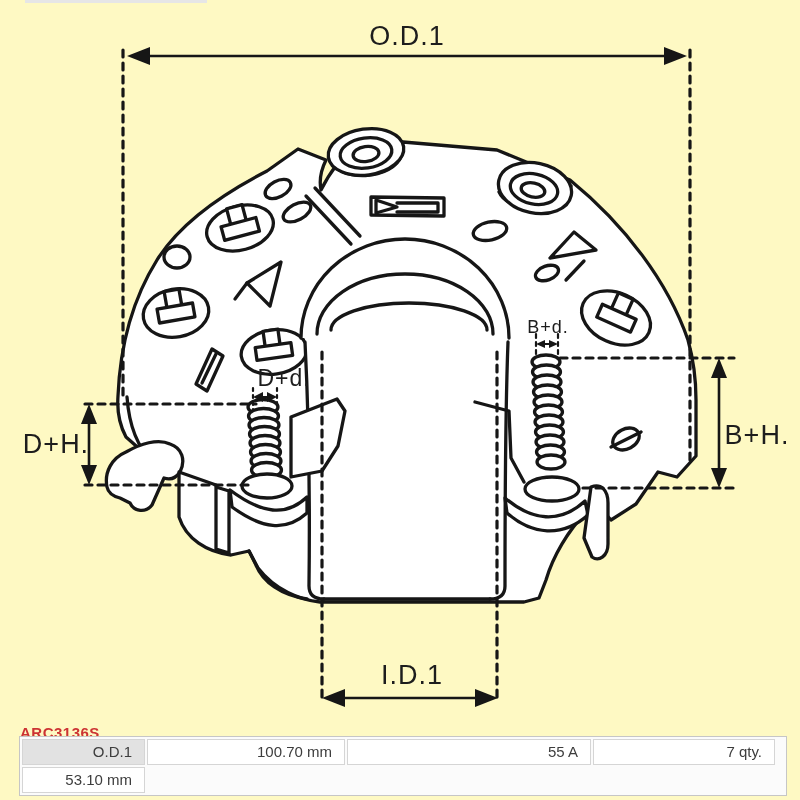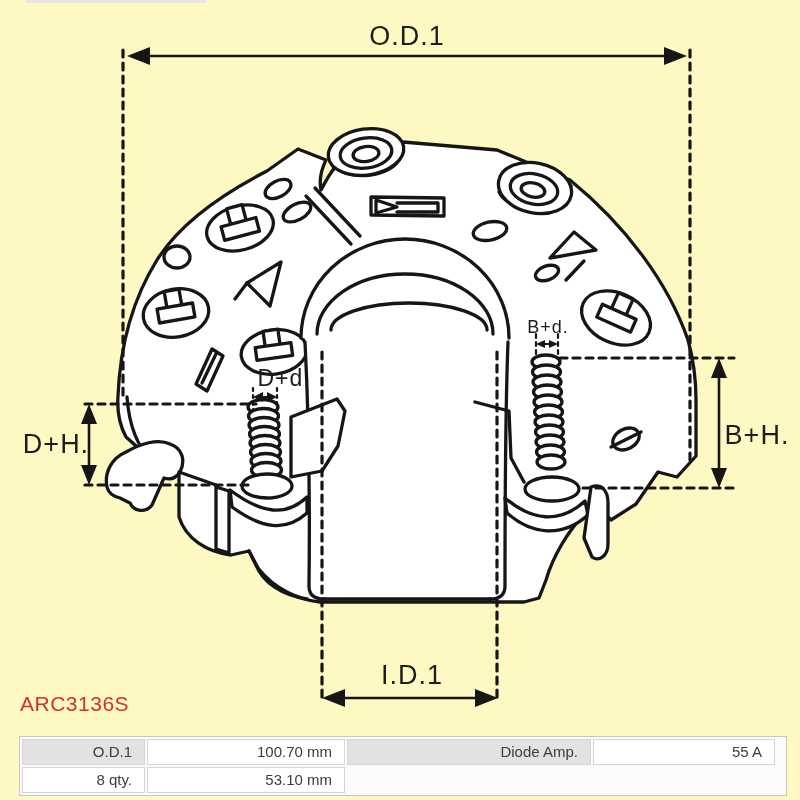--- a/index.html
+++ b/index.html
@@ -1,21 +1,21 @@
 <!DOCTYPE html>
 <html><head>
 <meta charset="utf-8">
 <style>
   html,body{margin:0;padding:0;background:#ffffff;width:800px;height:800px;
     font-family:"Liberation Sans",sans-serif;}
   #stage{position:relative;width:800px;height:800px;overflow:hidden;background:#fef9c3;}
   #logo-remnant{position:absolute;left:25px;top:0;width:182px;height:3px;
     background:#e6e6e6;}
   #drawing{position:absolute;left:0;top:0;}
-  #part-number{position:absolute;left:20px;top:692px;font-size:21px;font-weight:400;
+  #part-number{position:absolute;left:20px;top:724px;font-size:15px;font-weight:700;
     letter-spacing:.5px;color:#cc3333;}
   #spec-table{position:absolute;left:19px;top:736px;width:762px;
     border:1px solid #c6c6c6;background:#fbfbfb;padding:2px;
     display:grid;grid-template-columns:123px 198px 244px 182px;gap:2px;}
   .cell{border:1px solid #d5d5d5;font-size:15px;color:#3d3d3d;text-align:right;
     padding:3px 12px 3px 4px;line-height:18px;white-space:nowrap;overflow:hidden;}
   .cell.lab{background:#e2e2e2;}
   .cell.val{background:#ffffff;padding-left:10px;}
   svg text{fill:#1d1d1d;letter-spacing:1px;}
   .dimtxt{font-size:27px;}
@@ -232,18 +232,17 @@
       <polygon fill="#161616" stroke="none" points="558,344 549,340 549,348"></polygon>
       <text class="dimtxt-xs" x="548" y="333" text-anchor="middle" stroke="none">B+d.</text>
     </g>
   </svg>
 
   <div id="part-number">ARC3136S</div>
 
   <div id="spec-table">
     <div class="cell lab">O.D.1</div>
     <div class="cell val">100.70 mm</div>
-    <div class="cell lab">Diode Amp.</div>
     <div class="cell val">55 A</div>
-    <div class="cell val">8 qty.</div>
+    <div class="cell val">7 qty.</div>
     <div class="cell val">53.10 mm</div>
   </div>
 </div>
 
 </body></html>

